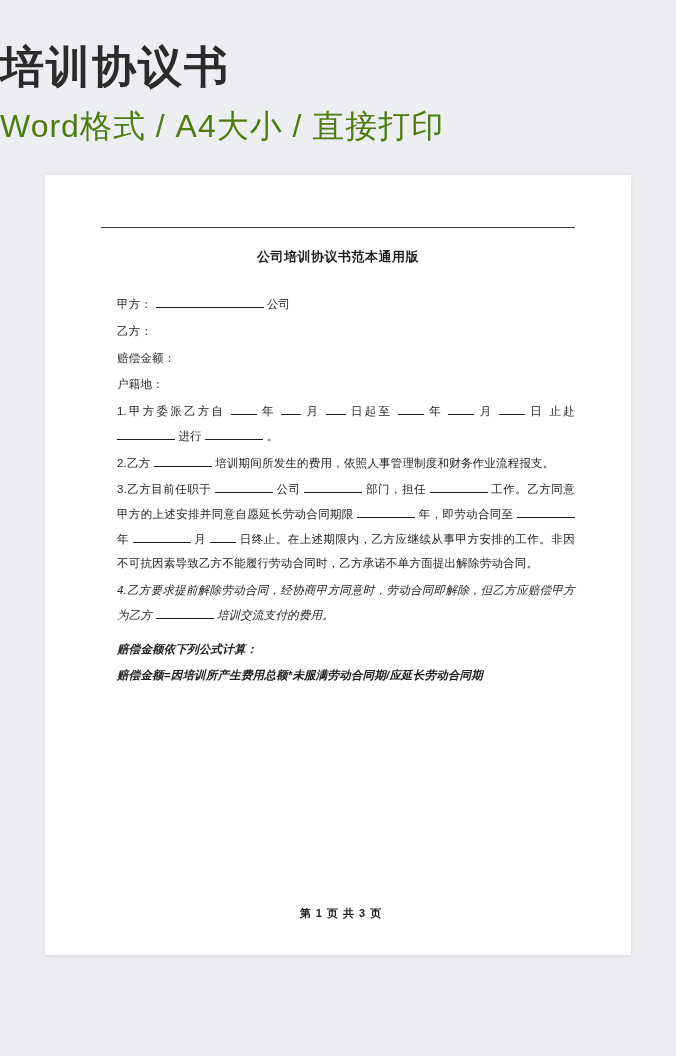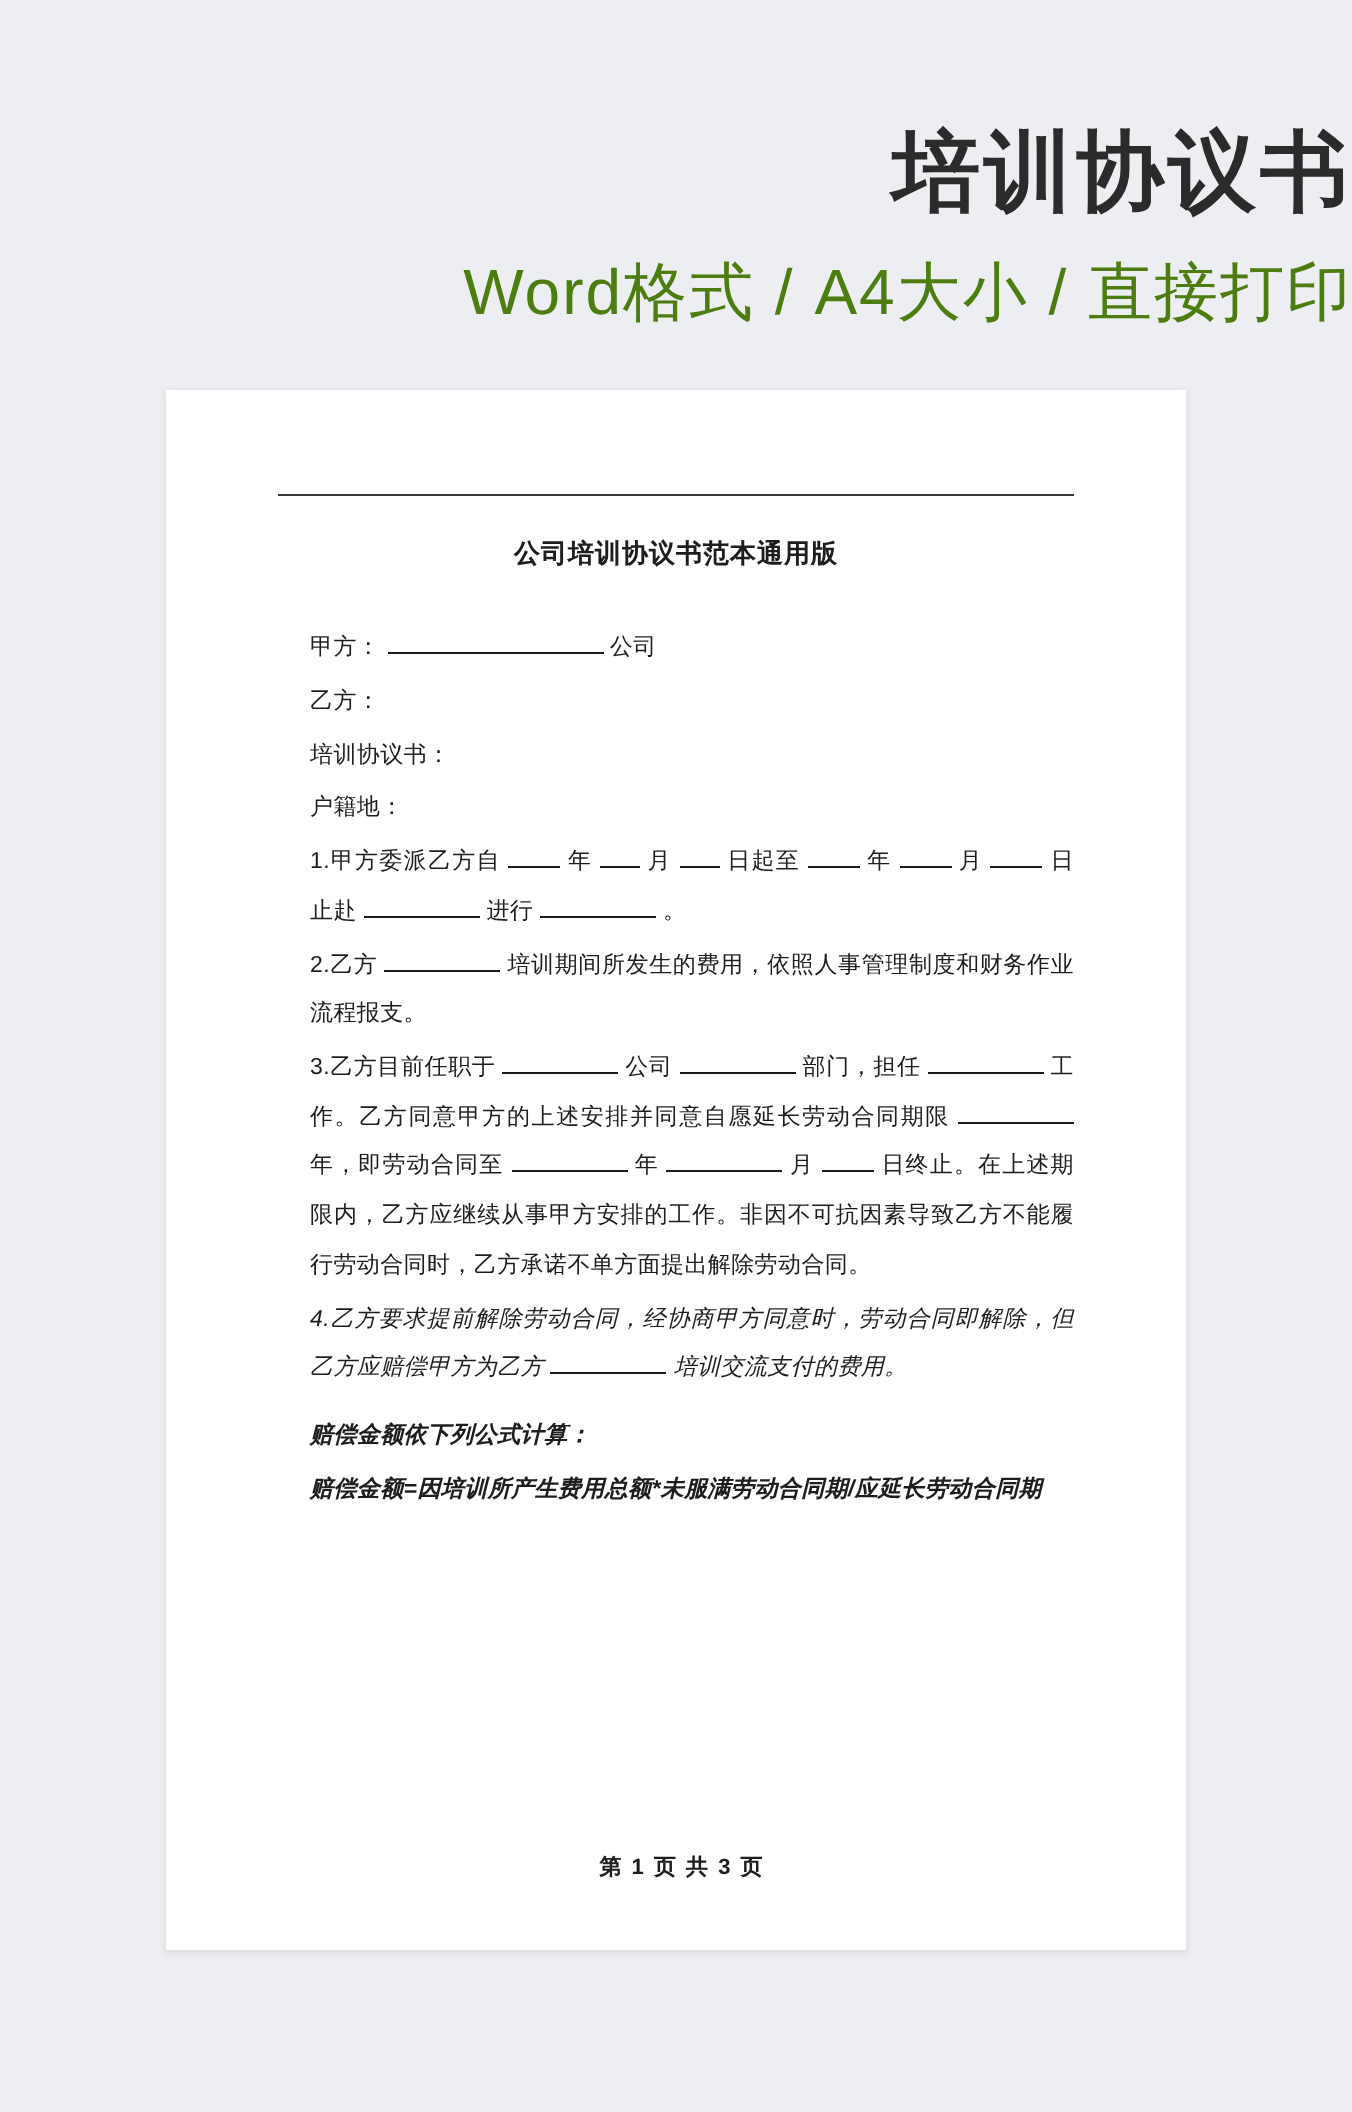--- a/index.html
+++ b/index.html
@@ -7,22 +7,22 @@
     padding: 0;
   }
   body {
     width: 676px;
     height: 1056px;
     background: #eceef2;
     font-family: "Liberation Sans", sans-serif;
     overflow: hidden;
   }
   .banner {
-    padding-top: 62px;
-    text-align: right;
+    padding-top: 42px;
+    text-align: left;
   }
   .banner-title {
     font-size: 44px;
     font-weight: bold;
     color: #2b2b2b;
     letter-spacing: 2px;
     line-height: 1.12;
   }
   .banner-sub {
     margin-top: 14px;
@@ -30,21 +30,21 @@
     color: #4d7c0f;
     letter-spacing: 1px;
     font-weight: normal;
   }
   .page-wrap {
     display: flex;
     justify-content: center;
     margin-top: 26px;
   }
   .page {
-    width: 510px;
+    width: 586px;
     height: 780px;
     background: #ffffff;
     box-shadow: 0 1px 4px rgba(0,0,0,0.10);
     position: relative;
     box-sizing: border-box;
     padding: 52px 56px 0 56px;
   }
   .hr-top {
     border-top: 1px solid #3a3a3a;
     width: 100%;
@@ -115,21 +115,21 @@
       <span>甲方：</span>
       <span class="blank b-xl"></span>
       <span>公司</span>
     </p>
 
     <p class="para">
       <span>乙方：</span>
     </p>
 
     <p class="para">
-      <span>培训协议书：</span>
+      <span>赔偿金额：</span>
     </p>
 
     <p class="para">
       <span>户籍地：</span>
     </p>
 
 
     <p class="para">
       <span>1.甲方委派乙方自</span>
       <span class="blank b-xs"></span>

